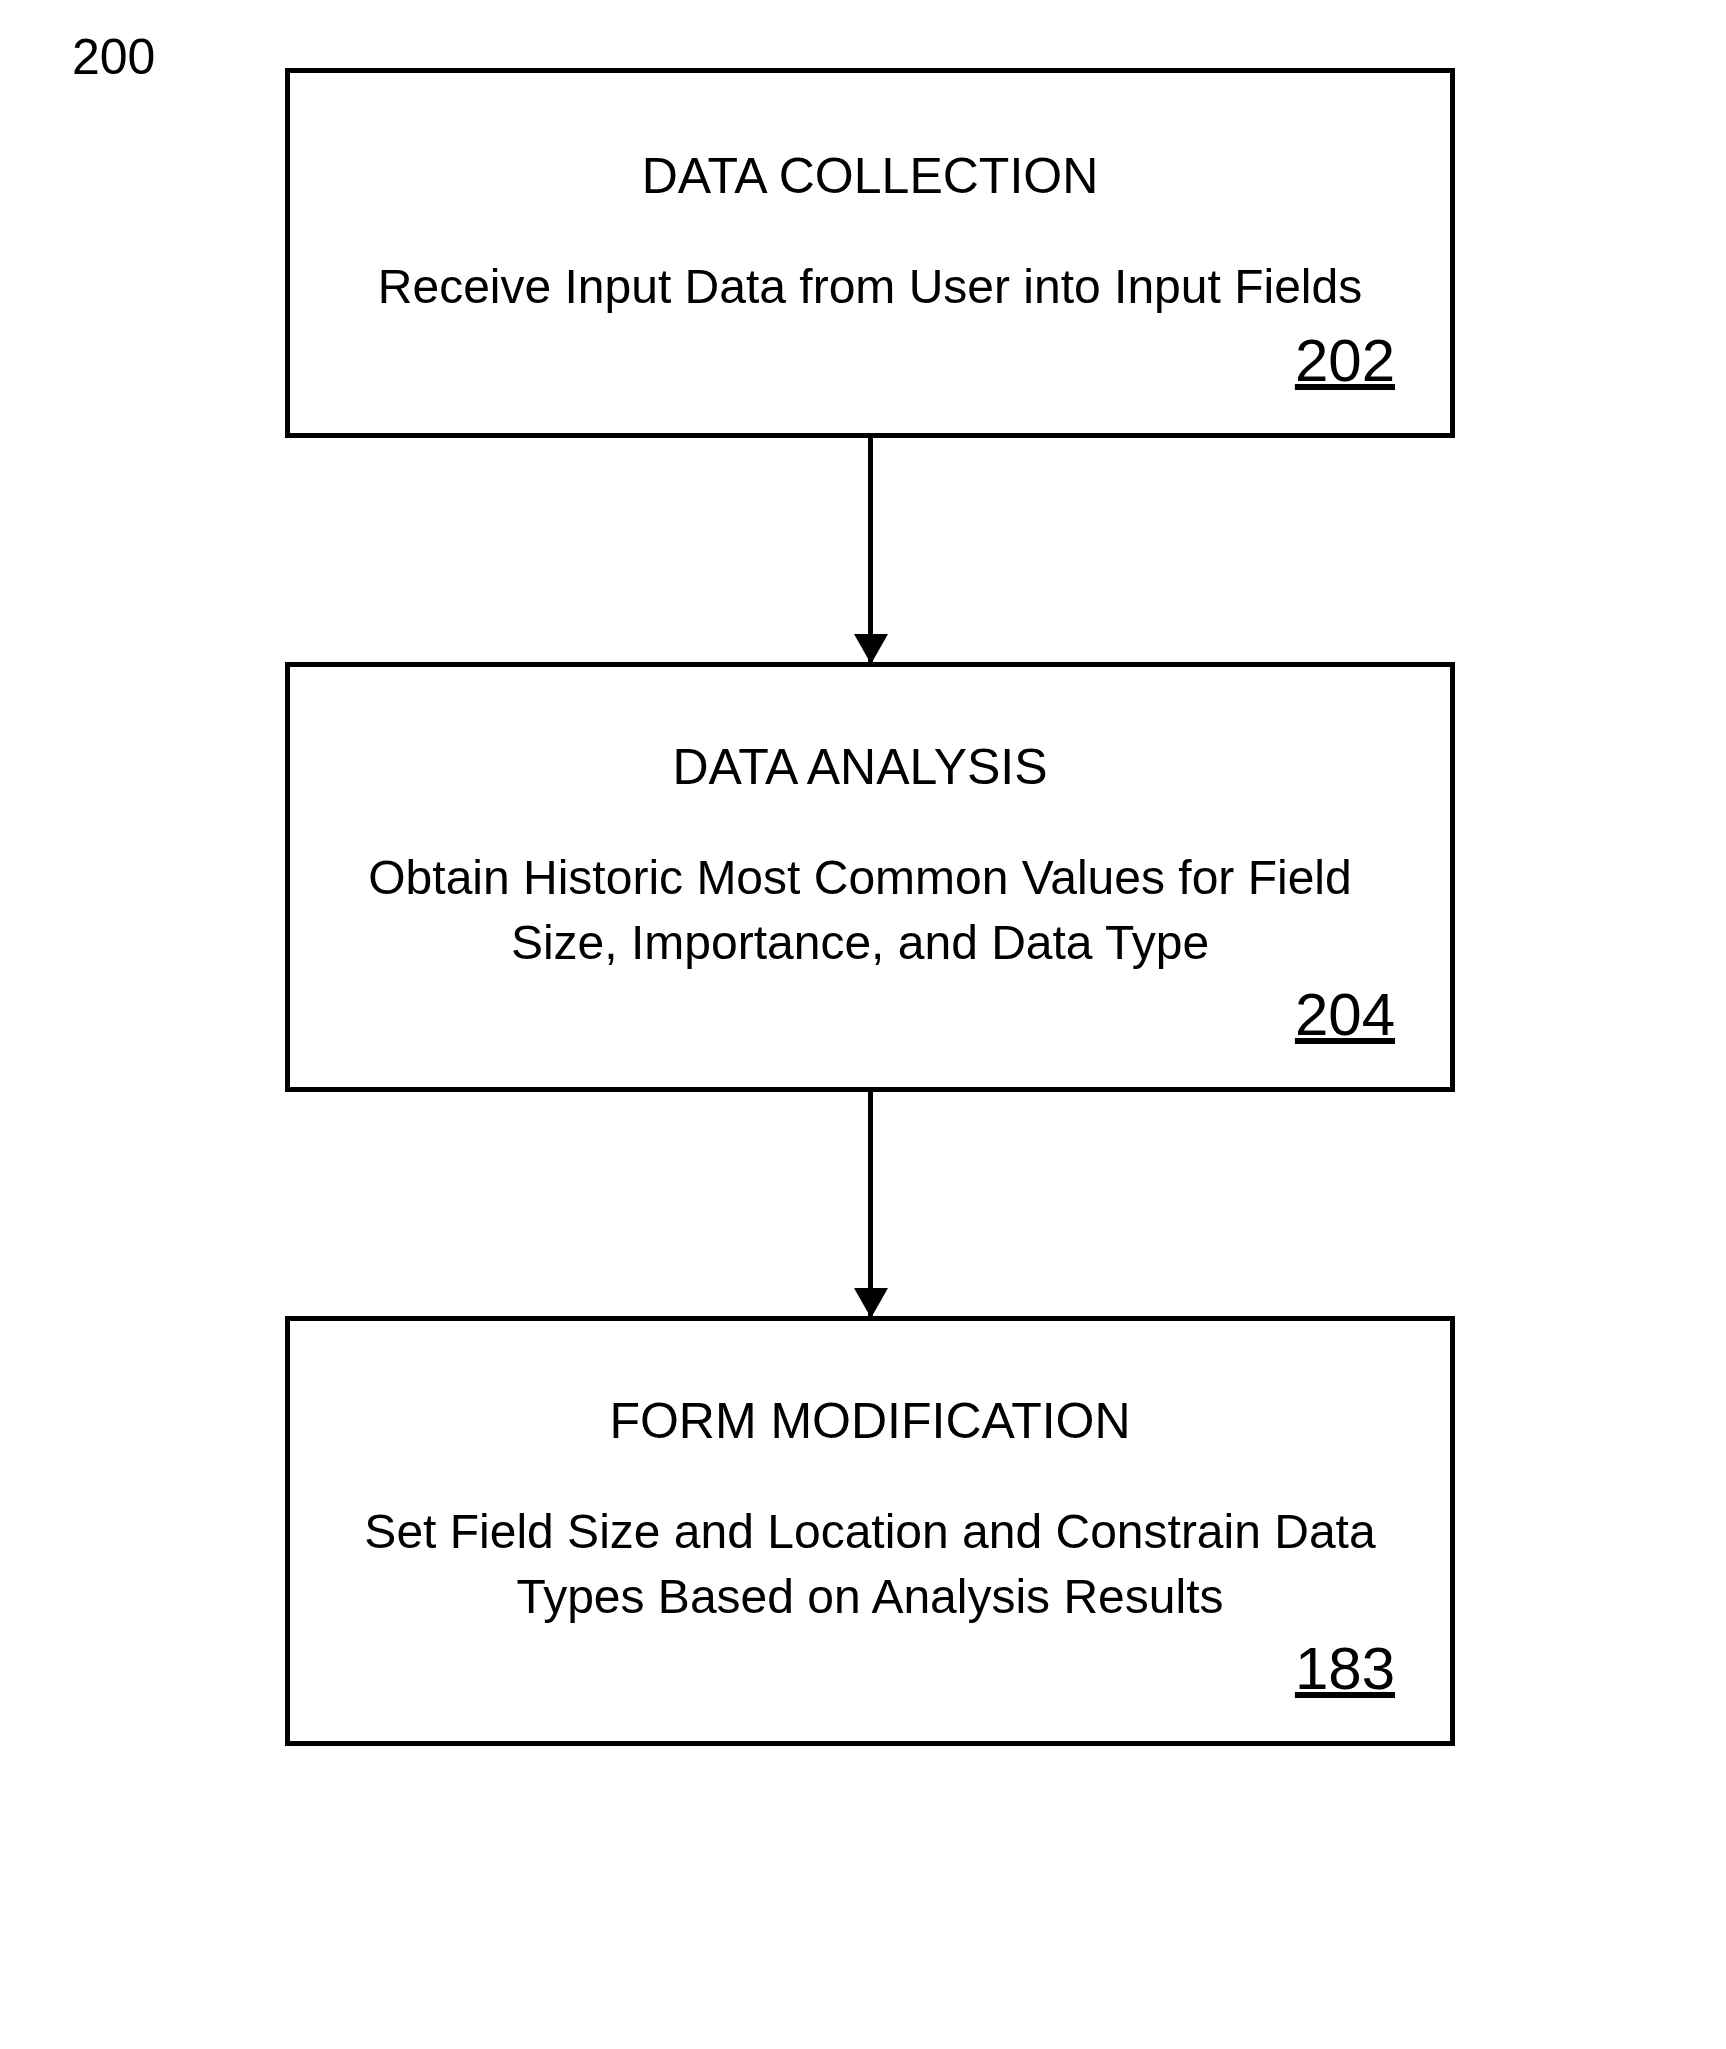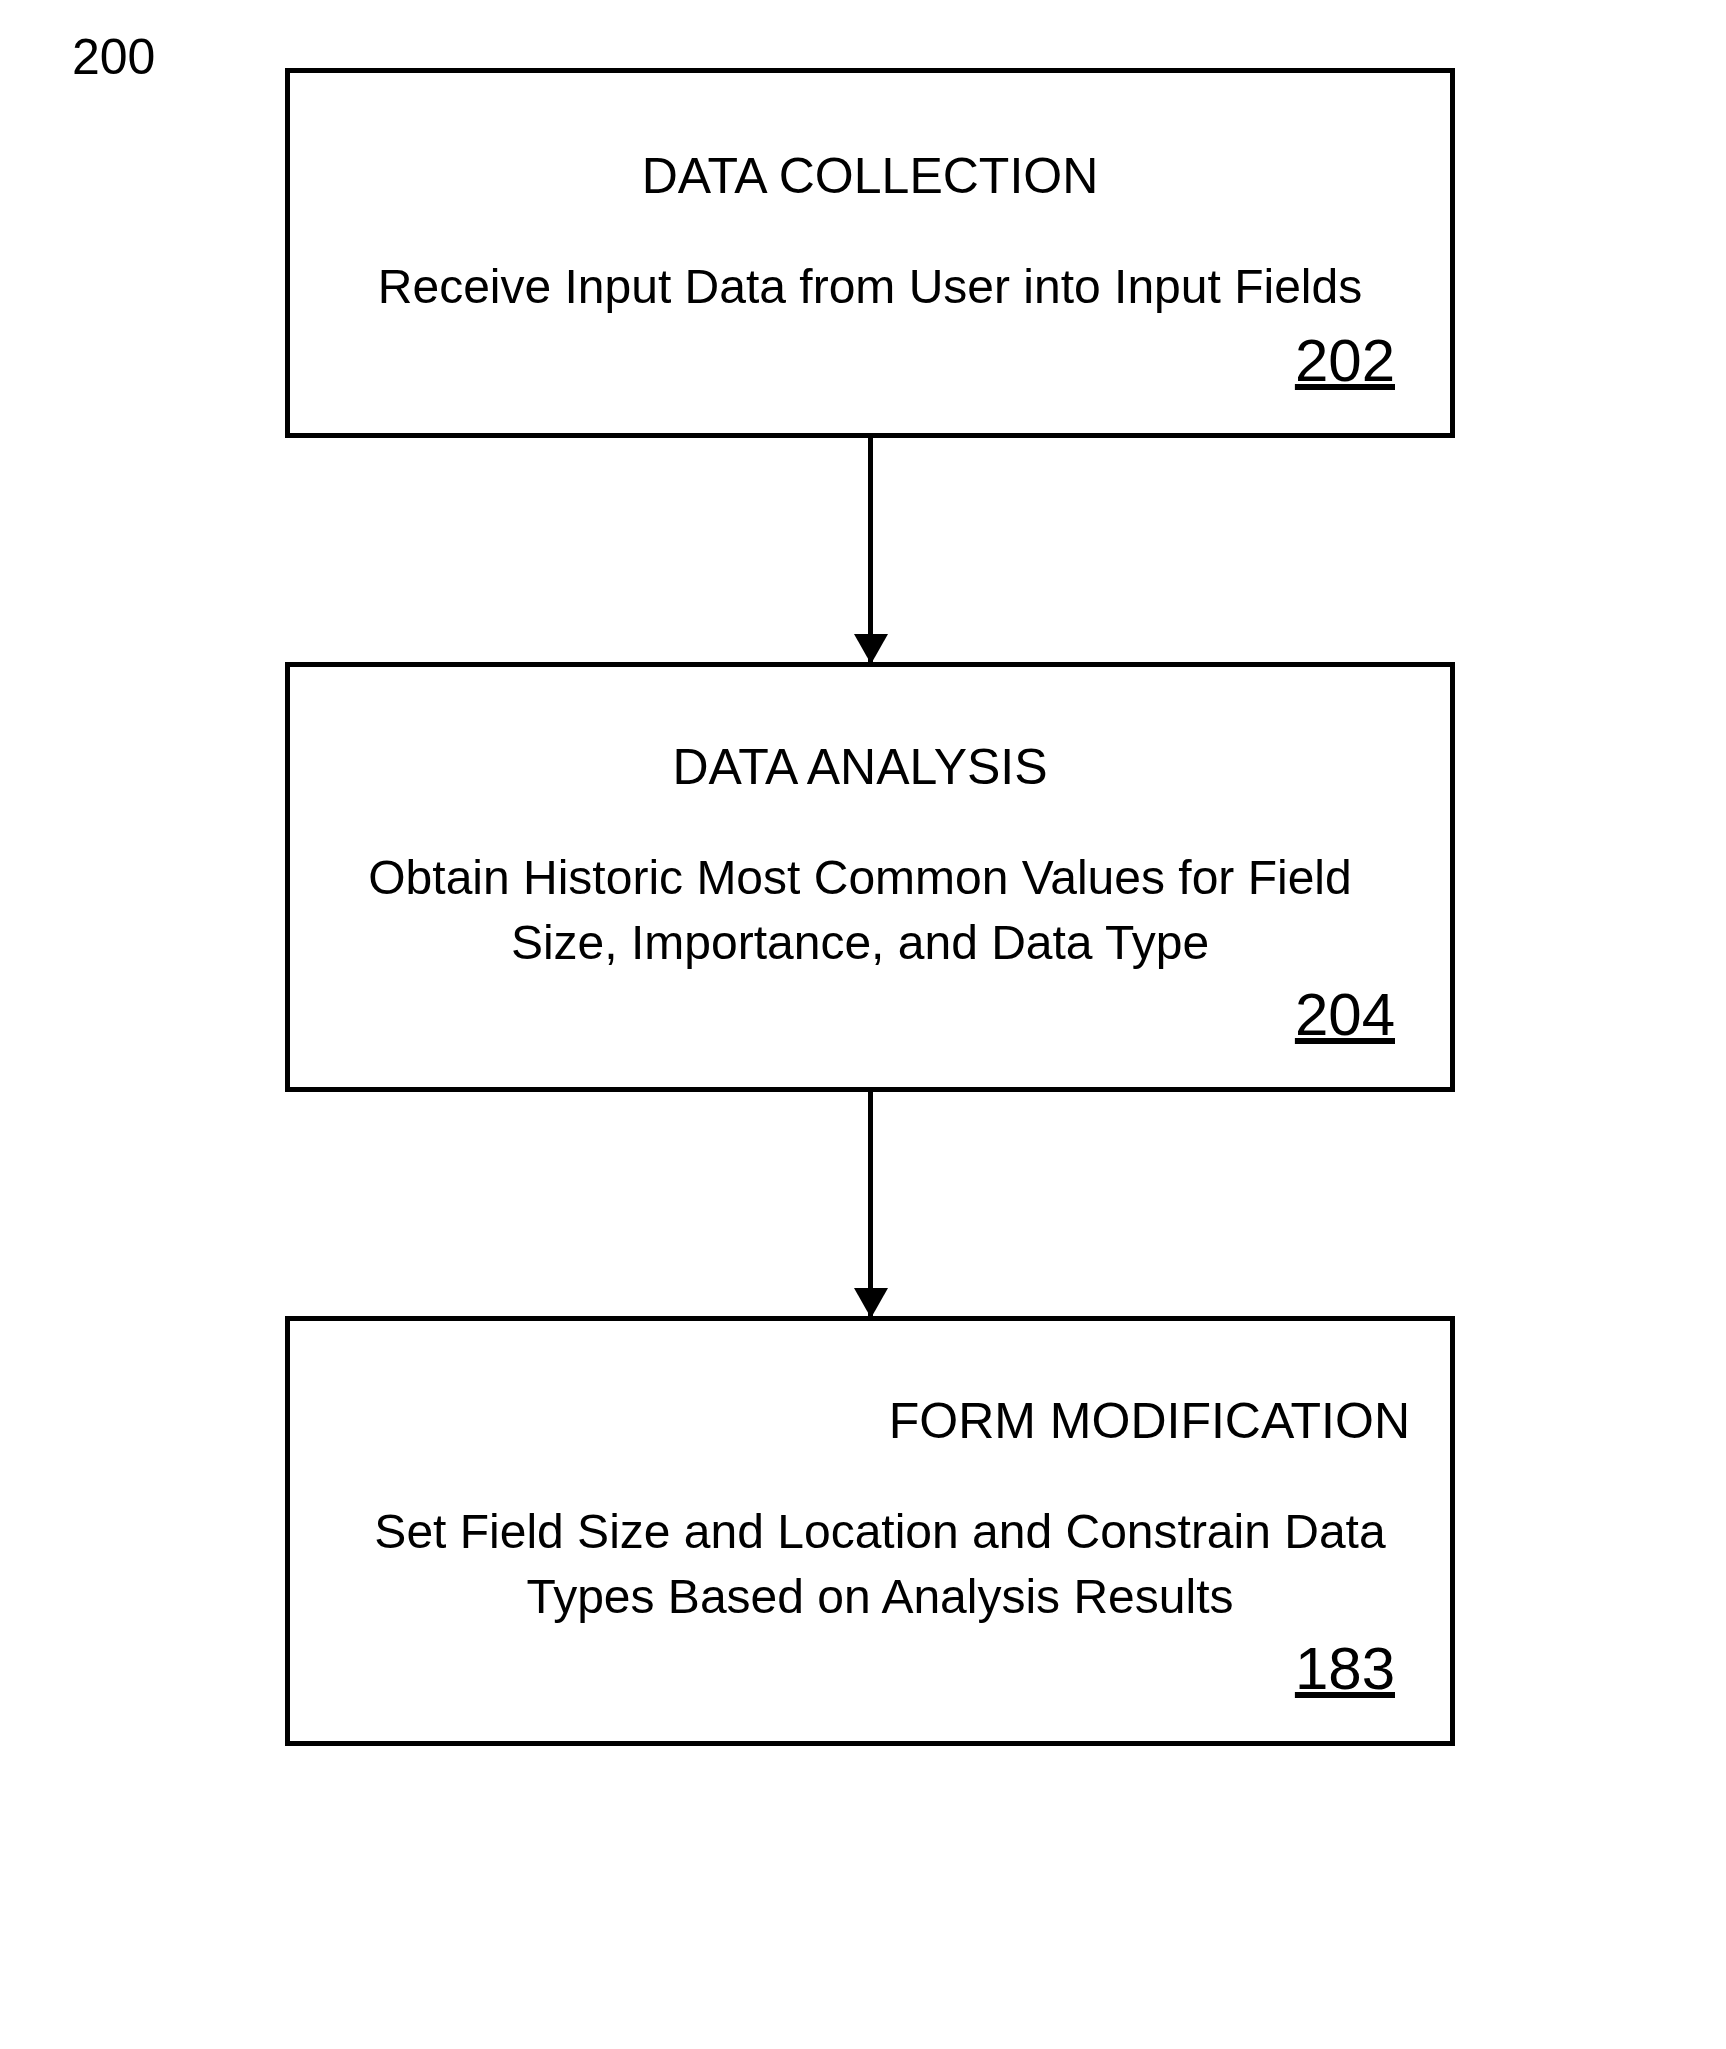--- a/index.html
+++ b/index.html
@@ -94,20 +94,20 @@
     <div class="arrow"></div>
 
     <div class="box" style="min-height:430px;padding-left:20px;">
       <div class="box-title">DATA ANALYSIS</div>
       <div class="box-desc">Obtain Historic Most Common Values for Field Size, Importance, and Data Type</div>
       <div class="box-ref">204</div>
     </div>
 
     <div class="arrow"></div>
 
-    <div class="box" style="min-height:430px;align-items:flex-end;">
+    <div class="box" style="min-height:430px;">
       <div class="box-title">FORM MODIFICATION</div>
       <div class="box-desc">Set Field Size and Location and Constrain Data Types Based on Analysis Results</div>
       <div class="box-ref">183</div>
     </div>
 
   </div>
 </div>
 
 </body></html>

